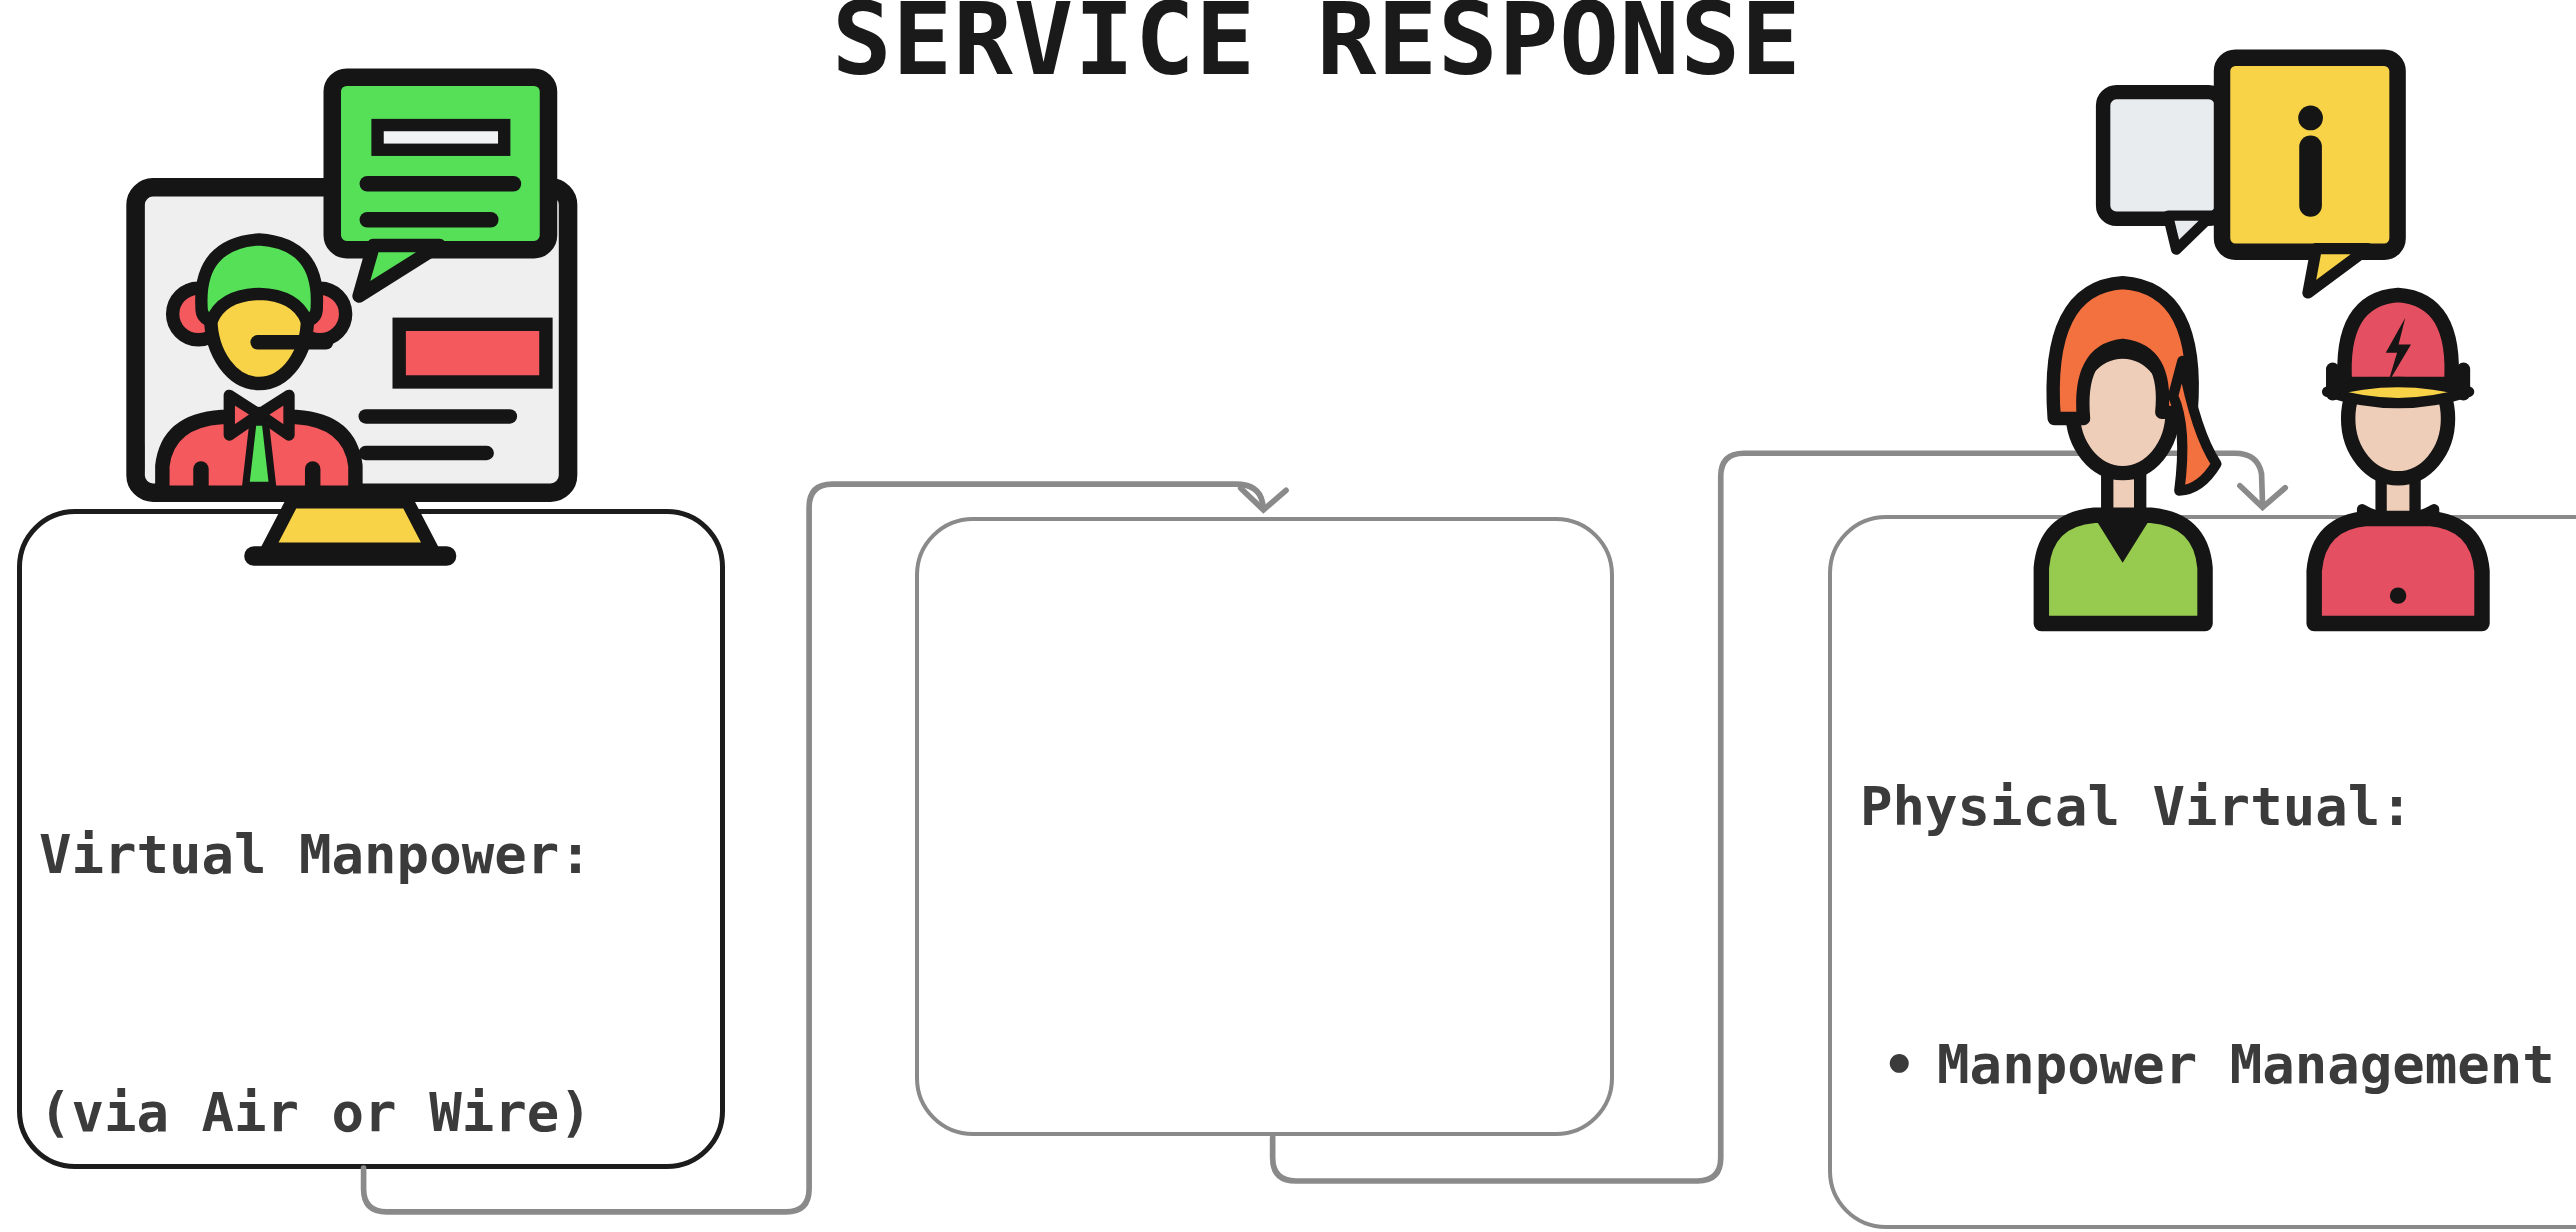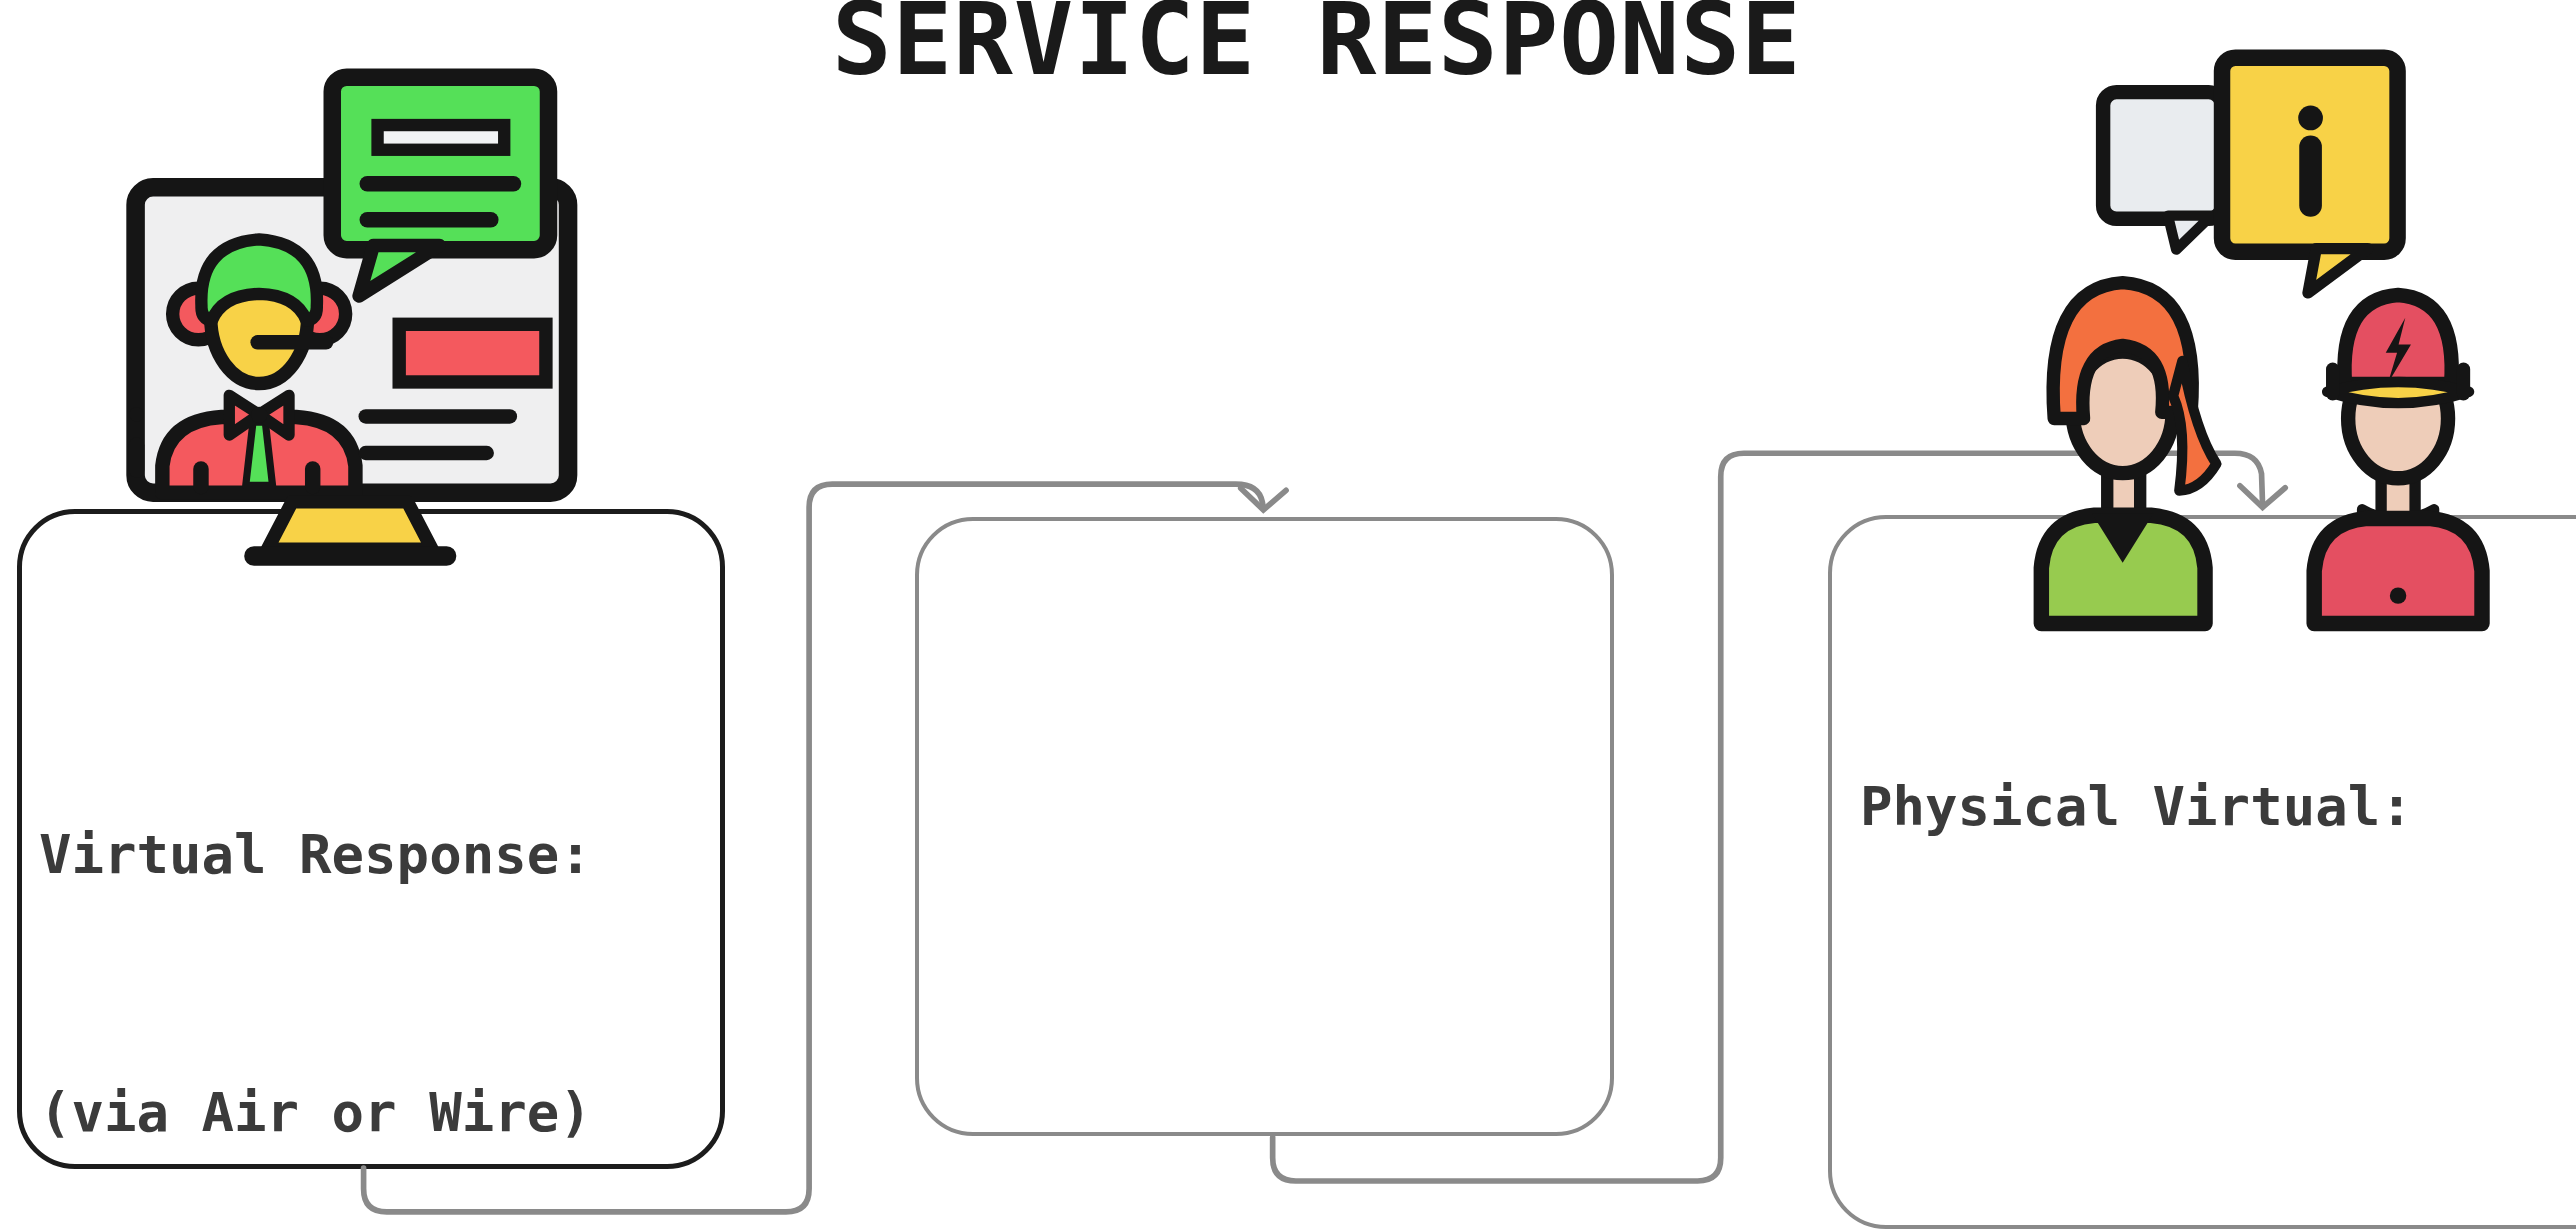--- a/index.html
+++ b/index.html
@@ -119,35 +119,36 @@
       <path d="M 588 616 L 588 664" stroke="var(--c-outline)" stroke-width="26" stroke-linecap="round"></path>
       <path d="M 842 616 L 842 664" stroke="var(--c-outline)" stroke-width="26" stroke-linecap="round"></path>
       <path d="M 645 888 Q 715 928 785 888 L 785 952 Q 715 984 645 952 Z" fill="var(--c-yellow)" stroke="var(--c-outline)" stroke-width="20" stroke-linejoin="round"></path>
       <path d="M 697 898 L 715 938 L 733 898" stroke="var(--c-outline)" stroke-width="16" fill="none"></path>
       <path d="M 552 1110 L 552 1008 Q 560 914 655 906 L 775 906 Q 870 914 878 1008 L 878 1110 Z" fill="var(--c-crimson)" stroke="var(--c-outline)" stroke-width="30" stroke-linejoin="round"></path>
       <circle cx="715" cy="1056" r="16" fill="var(--c-outline)"></circle>
     </g>
   </svg>
 
   <div class="txt" style="left:39px;top:640px;">
-    <div class="line">Virtual Response:</div>
+    <div class="line">Virtual Manpower:</div>
     <div class="line">(via Air or Wire)</div>
     
     
     
     
   </div>
 
   <div class="txt qa-text" style="left:915px;top:640px;width:699px;">
     
     
   </div>
 
   <div class="txt" style="left:1860px;top:592px;">
     <div class="line">Physical Virtual:</div>
+    <div class="line lvl1"><span class="blt">•</span><span>Manpower Management</span></div>
     
     
     
     
     
   </div>
 
 </div>
 
 

